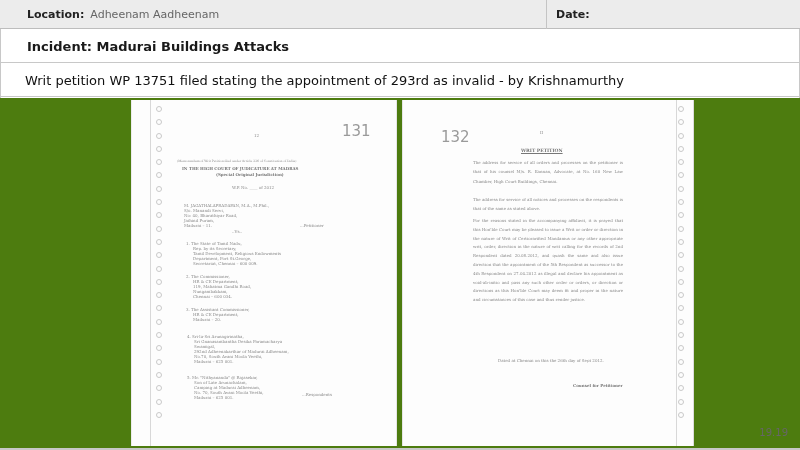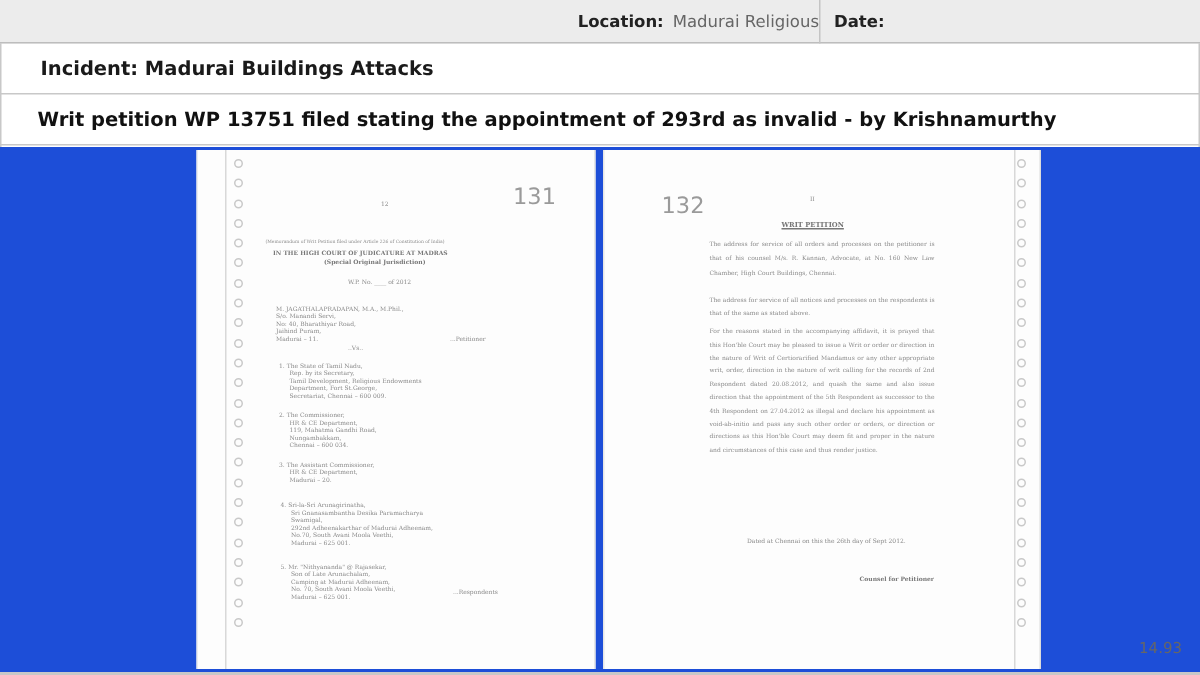--- a/index.html
+++ b/index.html
@@ -3,30 +3,30 @@
 <meta charset="utf-8">
 <style>
   * { box-sizing: border-box; margin: 0; padding: 0; }
   html, body { width: 800px; height: 450px; overflow: hidden; background: #ffffff; }
   body { font-family: "DejaVu Sans", sans-serif; position: relative; color: #222; }
 
   .frame { position: absolute; left: 0; top: 0; width: 800px; height: 450px; border-left: 1px solid #c8c8c8; border-right: 1px solid #c8c8c8; border-bottom: 2px solid #c8c8c8; }
 
   .header-row { position: absolute; left: 0; top: 0; width: 800px; height: 29px; background: #ececec; border-bottom: 1px solid #bdbdbd; display: flex; }
   .header-cell { height: 29px; display: flex; align-items: center; font-size: 11px; }
-  .header-cell.location { width: 547px; padding-left: 27px; border-right: 1px solid #c4c4c4; justify-content: flex-end; }
+  .header-cell.location { width: 547px; padding-left: 27px; border-right: 1px solid #c4c4c4; }
   .header-cell.date { flex: 1; padding-left: 9px; gap: 45px; }
   .header-label { font-weight: bold; color: #222; margin-right: 6px; }
   .header-value { color: #666; }
 
   .incident-row { position: absolute; left: 0; top: 30px; width: 800px; height: 33px; border-bottom: 1px solid #c8c8c8; display: flex; align-items: center; padding-left: 27px; font-size: 13px; font-weight: bold; color: #1a1a1a; }
 
-  .title-row { position: absolute; left: 0; top: 64px; width: 800px; height: 33px; border-bottom: 1px solid #c8c8c8; display: flex; align-items: center; padding-left: 25px; font-size: 13px; font-weight: bold; color: #111; }
+  .title-row { position: absolute; left: 0; top: 64px; width: 800px; height: 33px; border-bottom: 1px solid #c8c8c8; display: flex; align-items: center; padding-left: 25px; font-size: 13px; font-weight: normal; color: #111; }
 
-  .scan-area { position: absolute; left: 0; top: 98px; width: 800px; height: 350px; background: #1d4ed8; }
+  .scan-area { position: absolute; left: 0; top: 98px; width: 800px; height: 350px; background: #4d7c0f; }
 
   .page { position: absolute; top: 2px; height: 346px; background: #fdfdfd; }
   .page.left { left: 131px; width: 266px; border-right: 1px solid #e6e6e6; border-left: 1px solid #ececec; }
   .page.right { left: 402px; width: 292px; border-left: 1px solid #e6e6e6; border-right: 1px solid #dcdcdc; }
 
   .holes { position: absolute; top: 6px; width: 10px; display: flex; flex-direction: column; gap: 7.3px; }
   .holes span { display: block; width: 6px; height: 6px; border: 1px solid #c9c9c9; border-radius: 50%; }
   .page.left .holes { left: 24px; }
   .page.right .holes { right: 5px; }
   .margin-line { position: absolute; top: 0; bottom: 0; width: 1px; background: #d8d8d8; }
@@ -40,21 +40,21 @@
   .page-number { position: absolute; right: 12px; bottom: 12px; font-size: 10px; color: #666; }
 </style>
 </head>
 <body>
 
 <div class="frame"></div>
 
 <div class="header-row">
   <div class="header-cell location">
     <span class="header-label">Location:</span>
-    <span class="header-value">Madurai Religious</span>
+    <span class="header-value">Adheenam Aadheenam</span>
   </div>
   <div class="header-cell date">
     <span class="header-label">Date:</span>
   </div>
 </div>
 
 <div class="incident-row">Incident: Madurai Buildings Attacks</div>
 
 <div class="title-row">Writ petition WP 13751 filed stating the appointment of 293rd as invalid - by Krishnamurthy</div>
 
@@ -167,13 +167,13 @@
     <div class="doc-text bold" style="left:118px; top:48px; font-size:4.5px; text-decoration: underline;">WRIT PETITION</div>
 
     <div class="doc-text" style="left:70px; top:58px; width:150px; font-size:4px; white-space: normal; text-align: justify; line-height: 2.35;">The address for service of all orders and processes on the petitioner is that of his counsel M/s. R. Kannan, Advocate, at No. 160 New Law Chamber, High Court Buildings, Chennai.</div>
     <div class="doc-text" style="left:70px; top:95px; width:150px; font-size:4px; white-space: normal; text-align: justify; line-height: 2.35;">The address for service of all notices and processes on the respondents is that of the same as stated above.</div>
     <div class="doc-text" style="left:70px; top:117px; width:150px; font-size:4px; white-space: normal; text-align: justify; line-height: 2.2;">For the reasons stated in the accompanying affidavit, it is prayed that this Hon'ble Court may be pleased to issue a Writ or order or direction in the nature of Writ of Certiorarified Mandamus or any other appropriate writ, order, direction in the nature of writ calling for the records of 2nd Respondent dated 20.08.2012, and quash the same and also issue direction that the appointment of the 5th Respondent as successor to the 4th Respondent on 27.04.2012 as illegal and declare his appointment as void-ab-initio and pass any such other order or orders, or direction or directions as this Hon'ble Court may deem fit and proper in the nature and circumstances of this case and thus render justice.</div>
     <div class="doc-text" style="left:95px; top:258px; font-size:4px;">Dated at Chennai on this the 26th day of Sept 2012.</div>
     <div class="doc-text bold" style="left:170px; top:283px; font-size:4px;">Counsel for Petitioner</div>
   </div>
 </div>
 
-<div class="page-number">14.93</div>
+<div class="page-number">19.19</div>
 
 </body></html>

